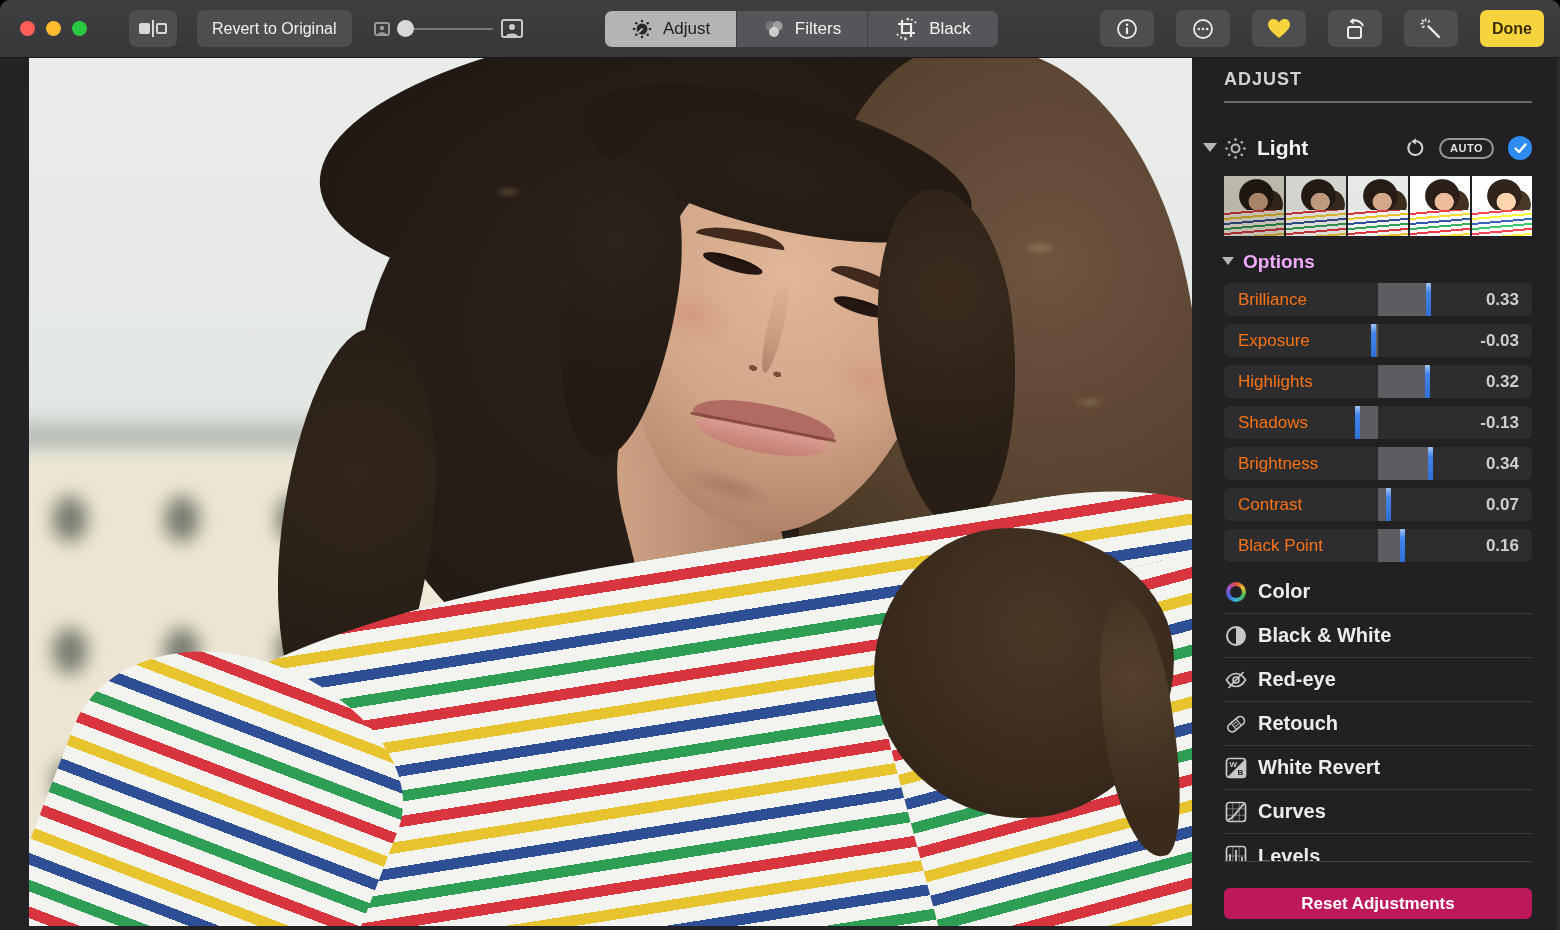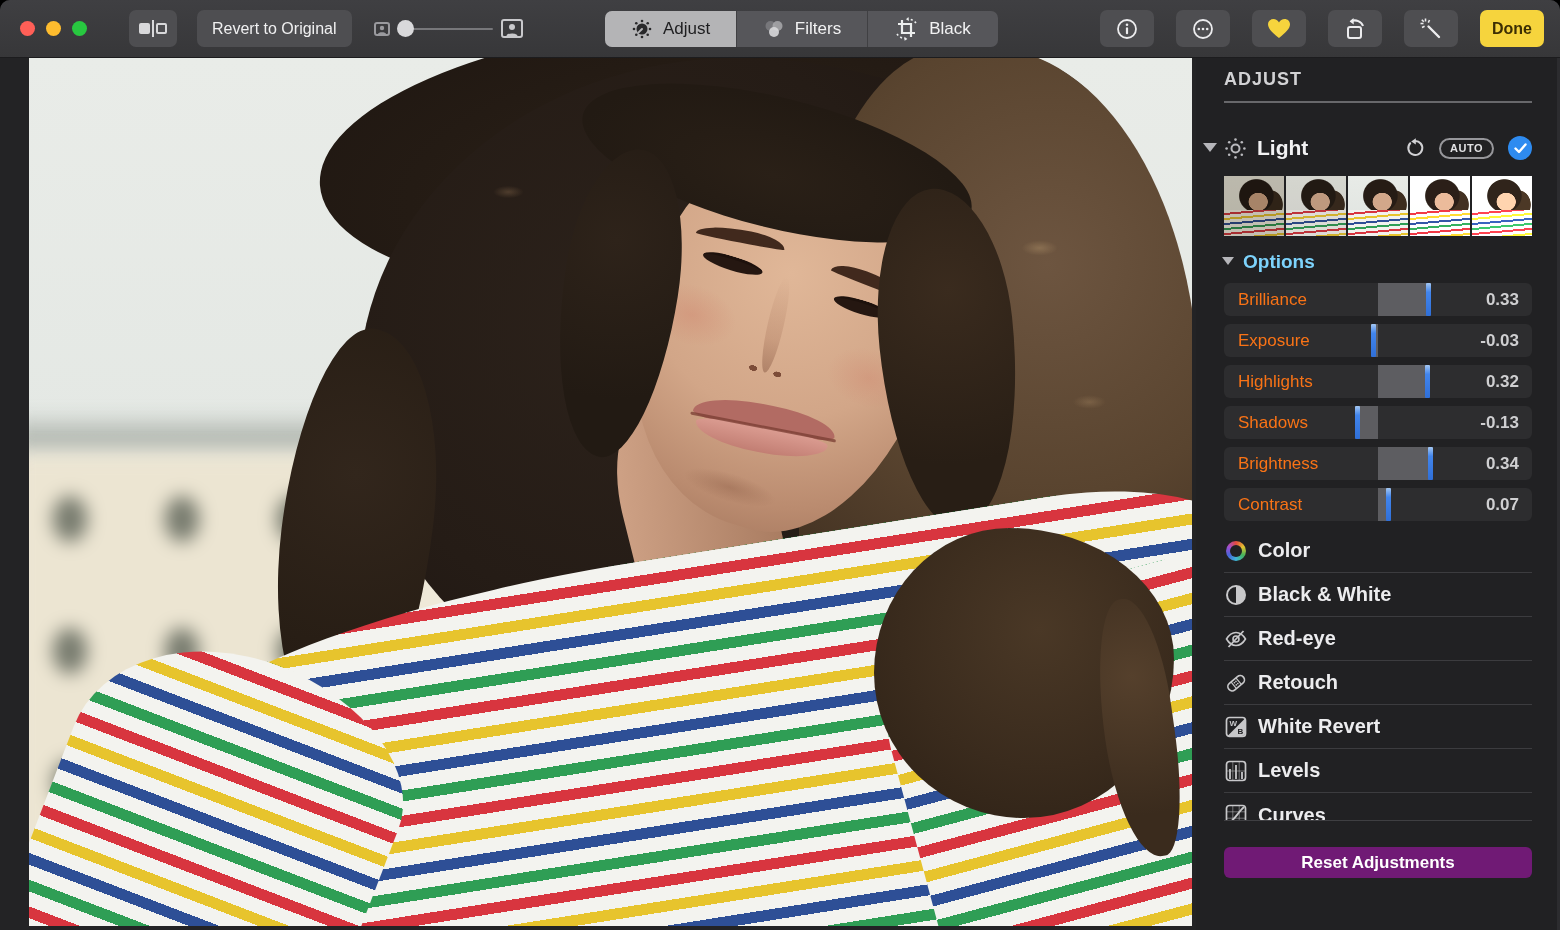--- a/index.html
+++ b/index.html
@@ -208,21 +208,21 @@
   .thumb:nth-child(1){ filter:brightness(.76) sepia(.18) saturate(1.15); }
   .thumb:nth-child(2){ filter:brightness(.9) sepia(.06); }
   .thumb:nth-child(4){ filter:brightness(1.12); }
   .thumb:nth-child(5){ filter:brightness(1.27); }
 
   .options-row { position:relative; margin-top:14px; height:24px; display:flex;
                  align-items:center; }
   .options-row .tri-down { position:absolute; left:-2px; top:7px;
                            border-left-width:6px; border-right-width:6px;
                            border-top-width:8px; }
-  .options-label { margin-left:19px; font-size:19px; font-weight:700; color:#7dd3fc; }
+  .options-label { margin-left:19px; font-size:19px; font-weight:700; color:#f0abfc; }
 
   .sliders { margin-top:9px; }
   .srow { position:relative; height:33px; border-radius:6px; background:#2d2d2f;
           margin-bottom:8px; overflow:hidden; }
   .srow .fill { position:absolute; top:0; bottom:0; background:#5d5d61; }
   .srow .marker { position:absolute; top:0; bottom:0; width:5px; border-radius:1px;
           background:linear-gradient(180deg,#a4c7f2 0%,#4285ec 28%,#2f6fd8 100%); }
   .srow .slabel { position:absolute; left:14px; top:50%; transform:translateY(-50%);
           font-size:17px; color:#f97316; z-index:2; }
   .srow .svalue { position:absolute; right:13px; top:50%; transform:translateY(-50%);
@@ -237,21 +237,21 @@
   .sect .sname { margin-left:10px; font-size:20px; font-weight:600; color:#ececee; }
 
   .icon-colorwheel { position:relative; width:20px; height:20px; border-radius:50%;
       background:conic-gradient(#e5493f,#e2c32f,#45b35a,#3fb6d9,#4763d8,#a14fd0,#e5493f); }
   .icon-colorwheel::after { content:''; position:absolute; inset:4px; border-radius:50%;
       background:#212123; }
   .icon-bw { width:20px; height:20px; border-radius:50%; border:2px solid #c8c8ca;
       background:linear-gradient(90deg, rgba(0,0,0,0) 0 50%, #c8c8ca 50% 100%); }
 
   .reset-btn { display:block; width:100%; margin-top:26px; height:31px;
-               background:#701a75; border:none; border-radius:6px; color:#fff;
+               background:#be185d; border:none; border-radius:6px; color:#fff;
                font-size:17px; font-weight:600; font-family:inherit; }
 
   svg { display:block; }
 </style>
 </head>
 <body>
 
 <div class="window">
 
   <header class="toolbar">
@@ -515,20 +515,26 @@
           <div class="marker" style="left: calc(67% - 2.5px);"></div>
         <span class="slabel">Brightness</span>
         <span class="svalue">0.34</span>
       </div>
       <div class="srow">
         <div class="fill" style="left: 50%; width: 3.5%;"></div>
           <div class="marker" style="left: calc(53.5% - 2.5px);"></div>
         <span class="slabel">Contrast</span>
         <span class="svalue">0.07</span>
       </div>
+      <div class="srow">
+        <div class="fill" style="left: 50%; width: 8%;"></div>
+          <div class="marker" style="left: calc(58% - 2.5px);"></div>
+        <span class="slabel">Black Point</span>
+        <span class="svalue">0.16</span>
+      </div>
     </div>
 
     <div class="sections">
       <div class="sect">
 
         <span class="sicon">
             <span class="icon-colorwheel"></span>
           </span>
         <span class="sname">Color</span>
       </div>
@@ -579,39 +585,39 @@
         </span>
         <span class="sname">White Revert</span>
       </div>
       <div class="sect">
 
         <span class="sicon">
           <svg width="22" height="22" viewBox="0 0 22 22" fill="none" stroke="#c8c8ca">
             <rect x="1.5" y="1.5" width="19" height="19" rx="3" stroke-width="1.7"></rect>
             <line x1="7.8" y1="2" x2="7.8" y2="20" stroke-width=".9" opacity=".55"></line>
             <line x1="14.2" y1="2" x2="14.2" y2="20" stroke-width=".9" opacity=".55"></line>
-            <line x1="2" y1="11" x2="20" y2="11" stroke-width=".9" opacity=".55"></line>
-            <line x1="5" y1="19" x2="5" y2="9" stroke-width="1.8"></line>
-            <line x1="11" y1="19" x2="11" y2="5" stroke-width="1.8"></line>
-            <line x1="17" y1="19" x2="17" y2="12" stroke-width="1.8"></line>
-          </svg>
-        </span>
-        <span class="sname">Levels</span>
+            <line x1="2" y1="7.8" x2="20" y2="7.8" stroke-width=".9" opacity=".55"></line>
+            <line x1="2" y1="14.2" x2="20" y2="14.2" stroke-width=".9" opacity=".55"></line>
+            <path d="M3 19 C9 17.5 13 8 19 3" stroke-width="1.8"></path>
+          </svg>
+        </span>
+        <span class="sname">Curves</span>
       </div>
       <div class="sect">
 
         <span class="sicon">
           <svg width="22" height="22" viewBox="0 0 22 22" fill="none" stroke="#c8c8ca">
             <rect x="1.5" y="1.5" width="19" height="19" rx="3" stroke-width="1.7"></rect>
             <line x1="7.8" y1="2" x2="7.8" y2="20" stroke-width=".9" opacity=".55"></line>
             <line x1="14.2" y1="2" x2="14.2" y2="20" stroke-width=".9" opacity=".55"></line>
-            <line x1="2" y1="7.8" x2="20" y2="7.8" stroke-width=".9" opacity=".55"></line>
-            <line x1="2" y1="14.2" x2="20" y2="14.2" stroke-width=".9" opacity=".55"></line>
-            <path d="M3 19 C9 17.5 13 8 19 3" stroke-width="1.8"></path>
-          </svg>
-        </span>
-        <span class="sname">Curves</span>
+            <line x1="2" y1="11" x2="20" y2="11" stroke-width=".9" opacity=".55"></line>
+            <line x1="5" y1="19" x2="5" y2="9" stroke-width="1.8"></line>
+            <line x1="11" y1="19" x2="11" y2="5" stroke-width="1.8"></line>
+            <line x1="17" y1="19" x2="17" y2="12" stroke-width="1.8"></line>
+          </svg>
+        </span>
+        <span class="sname">Levels</span>
       </div>
     </div>
 
     <button class="reset-btn">Reset Adjustments</button>
   </aside>
 </div>
 
 </body></html>

